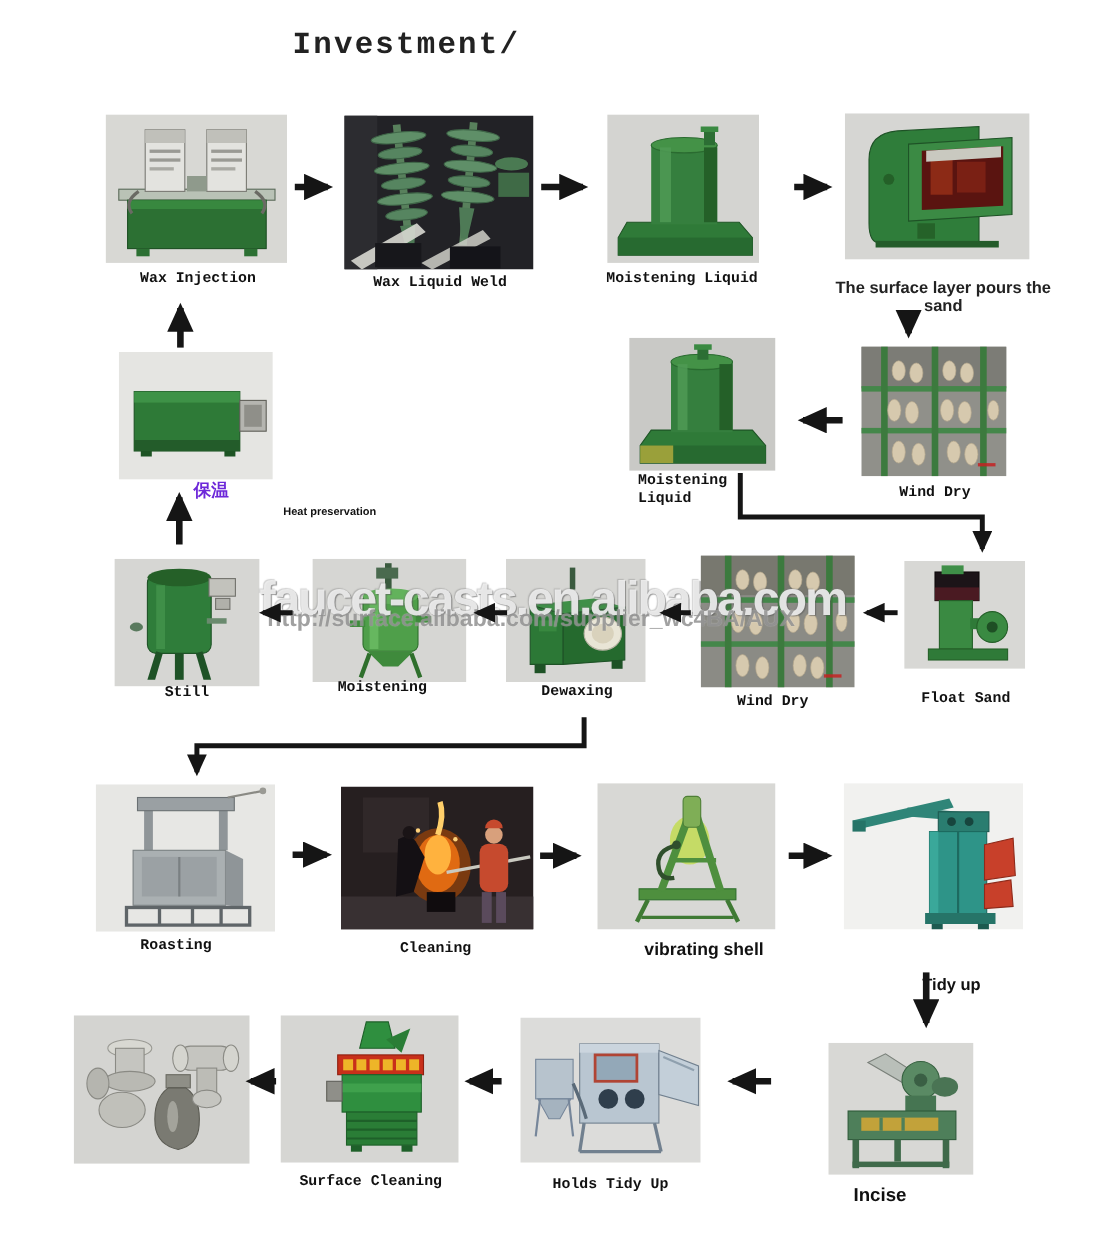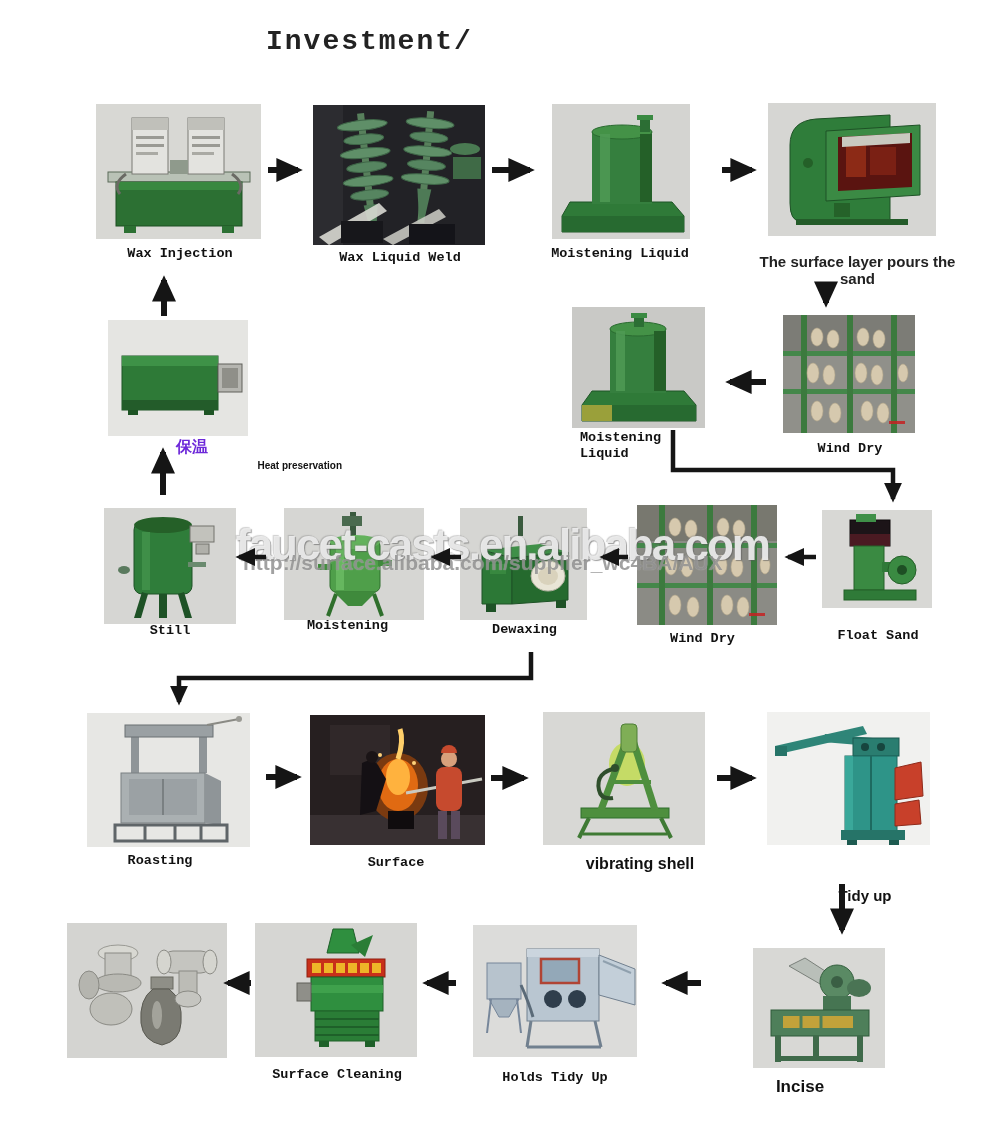--- a/index.html
+++ b/index.html
@@ -314,21 +314,21 @@
       <circle cx="62" cy="42" r="6" fill="#1a1416"></circle>
       <rect x="78" y="96" width="26" height="18" fill="#100c0e"></rect>
       <line x1="96" y1="78" x2="172" y2="64" stroke="#c9c9c0" stroke-width="3"></line>
       <rect x="126" y="52" width="26" height="44" rx="8" fill="#c64a2e"></rect>
       <circle cx="139" cy="44" r="8" fill="#d8a07c"></circle>
       <path d="M131 38 a8 8 0 0 1 16 0 z" fill="#c64a2e"></path>
       <rect x="128" y="96" width="9" height="28" fill="#5a4a5c"></rect>
       <rect x="141" y="96" width="9" height="28" fill="#5a4a5c"></rect>
     </svg>
   </div>
-  <div class="lbl-mono" style="left:336px;top:855px;width:120px;">Surface</div>
+  <div class="lbl-mono" style="left:336px;top:855px;width:120px;">Cleaning</div>
 
   <div class="node" style="left:543px;top:712px;">
     <svg width="162" height="133" viewBox="0 0 162 133">
       <rect width="162" height="133" fill="#d8d8d5"></rect>
       <ellipse cx="84" cy="52" rx="18" ry="22" fill="#c2dc52" opacity="0.85"></ellipse>
       <rect x="38" y="96" width="88" height="10" fill="#4e8f3e" stroke="#2f6f2c"></rect>
       <line x1="46" y1="106" x2="36" y2="126" stroke="#3f7a34" stroke-width="4"></line>
       <line x1="118" y1="106" x2="128" y2="126" stroke="#3f7a34" stroke-width="4"></line>
       <line x1="40" y1="122" x2="124" y2="122" stroke="#3f7a34" stroke-width="3"></line>
       <line x1="58" y1="98" x2="86" y2="22" stroke="#4e8f3e" stroke-width="7"></line>

